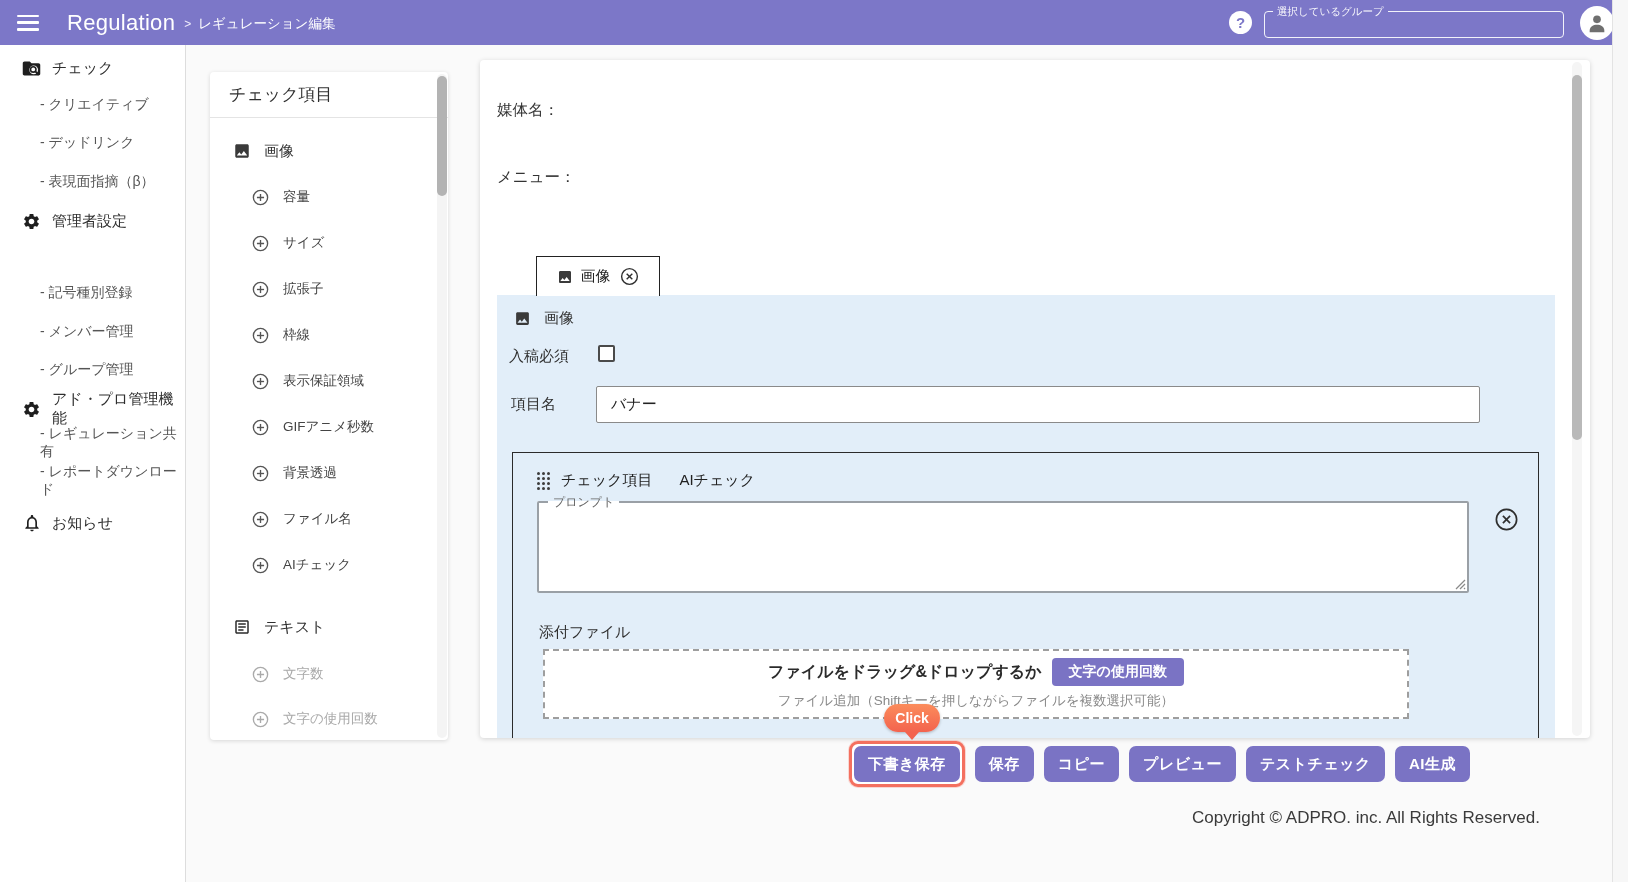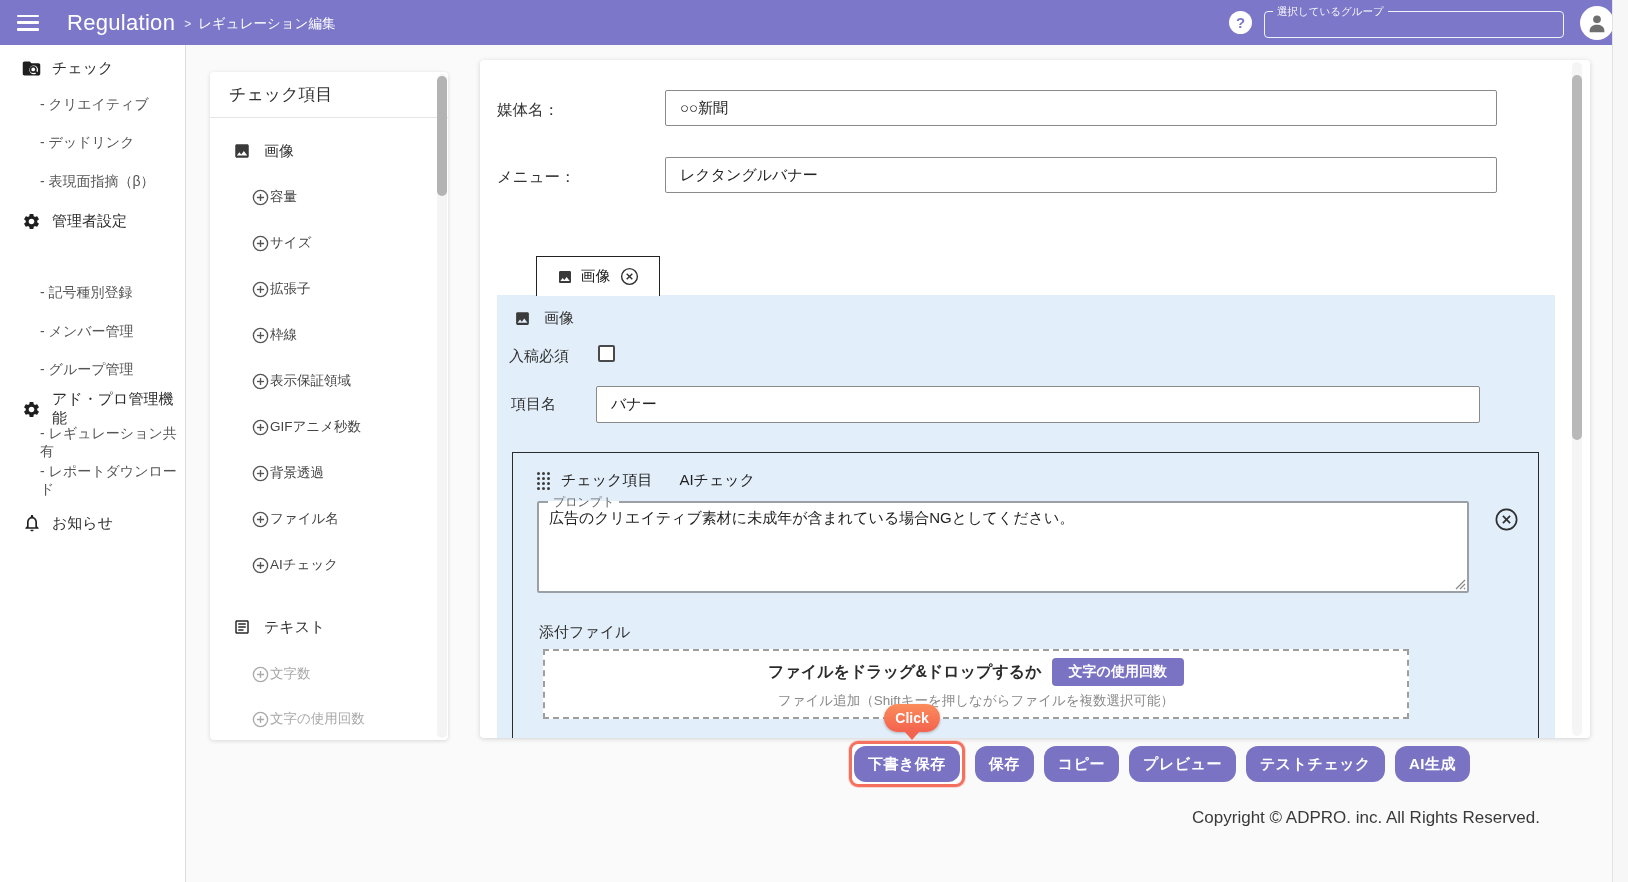--- a/index.html
+++ b/index.html
@@ -33,21 +33,21 @@
   .side-item { position:absolute; left:8px; right:1px; height:24px; display:flex; align-items:center; cursor:pointer; }
   .side-section { padding-left:13px; gap:10px; font-size:15px; color:#2f2f2f; }
   .side-sub { padding-left:32px; font-size:14px; color:#555; }
   .side-active { height:34px; background:#FBF3D7; }
   .side-icon { width:21px; height:21px; display:flex; align-items:center; justify-content:center; flex:none; }
 
   
   .check-panel { position:absolute; left:210px; top:72px; width:238px; height:668px; background:#fff; border-radius:4px; box-shadow:0 1px 4px rgba(0,0,0,0.14); overflow:hidden; z-index:4; }
   .check-panel-title { position:absolute; left:0; top:0; right:0; height:46px; border-bottom:1px solid #e4e4e4; display:flex; align-items:center; padding-left:19px; font-size:17px; color:#2f2f2f; }
   .cp-group { position:absolute; left:23px; height:24px; display:flex; align-items:center; gap:13px; font-size:15px; color:#2f2f2f; }
-  .cp-item { position:absolute; left:41px; height:24px; display:flex; align-items:center; font-size:13.5px; color:#444; cursor:pointer; }
+  .cp-item { position:absolute; left:41px; height:24px; display:flex; align-items:center; gap:13px; font-size:13.5px; color:#444; cursor:pointer; }
   .cp-item.disabled { color:#a8a8a8; cursor:default; }
   .cp-scroll-track { position:absolute; right:1px; top:2px; bottom:2px; width:10px; background:#f4f4f4; border-radius:5px; }
   .cp-scroll-thumb { position:absolute; right:1px; top:4px; width:10px; height:120px; background:#b3b3b3; border-radius:5px; cursor:grab; }
 
   
   .main-card { position:absolute; left:480px; top:60px; width:1110px; height:678px; background:#fff; border-radius:4px; box-shadow:0 1px 5px rgba(0,0,0,0.16); overflow:hidden; z-index:3; }
   .field-label { position:absolute; left:17px; font-size:15.5px; color:#333; }
   .text-input { position:absolute; border:1px solid #8a8a8a; border-radius:2px; background:#fff; font-size:15px; color:#222; padding:0 14px; font-family:inherit; outline:none; }
   .tab-prev, .tab-next { position:absolute; top:268px; font-size:17px; font-weight:bold; color:#333; cursor:pointer; }
   .tab-prev { left:30px; }
@@ -83,21 +83,21 @@
   .mc-scroll-track { position:absolute; right:8px; top:2px; bottom:2px; width:10px; background:#f5f5f5; border-radius:5px; }
   .mc-scroll-thumb { position:absolute; right:8px; top:15px; width:10px; height:365px; background:#b9b9b9; border-radius:5px; cursor:grab; }
 
   
   .click-badge { position:absolute; left:884px; top:704px; width:56px; z-index:20; }
   .click-pill { width:56px; height:28px; border-radius:14px; background:linear-gradient(180deg,#FB8C5C 0%,#F3634E 100%); color:#fff; font-size:14px; font-weight:bold; display:flex; align-items:center; justify-content:center; box-shadow:0 1px 3px rgba(0,0,0,0.25); }
   .click-arrow { width:0; height:0; margin:0 auto; border-left:7px solid transparent; border-right:7px solid transparent; border-top:8px solid #F3634E; }
 
   
   .actions-row { position:absolute; left:849px; top:741px; display:flex; align-items:center; gap:10px; z-index:15; }
-  .btn { height:36px; background:#7A73C4; color:#fff; border:none; border-radius:12px; font-size:15px; font-weight:600; padding:0 14px; cursor:pointer; font-family:inherit; letter-spacing:0.5px; }
+  .btn { height:36px; background:#7A73C4; color:#fff; border:none; border-radius:7px; font-size:15px; font-weight:600; padding:0 14px; cursor:pointer; font-family:inherit; letter-spacing:0.5px; }
   .draft-ring { border:3px solid #F4705F; border-radius:9px; padding:2px; box-shadow:0 0 0 1px rgba(244,112,95,0.25); background:#fff; }
 
   .copyright { position:absolute; right:88px; top:808px; font-size:17px; color:#3a3a3a; }
 
   
   .win-scrollbar { position:absolute; right:0; top:0; width:16px; height:882px; background:#f7f7f7; border-left:1px solid #e3e3e3; z-index:30; }
 
   svg { display:block; }
 </style>
 </head>
@@ -295,24 +295,22 @@
     <span>文字の使用回数</span>
   </div>
 
   <div class="cp-scroll-track"></div>
   <div class="cp-scroll-thumb"></div>
 </section>
 
 <section class="main-card">
 
   <div class="field-label" style="top:40px">媒体名：</div>
-  <input class="text-input" style="left: 185px; top: 30px; width: 832px; height: 36px;" value="○○新聞">
 
   <div class="field-label" style="top:107px">メニュー：</div>
-  <input class="text-input" style="left: 185px; top: 97px; width: 832px; height: 36px;" value="レクタングルバナー">
 
   <div class="tab-prev">&lt;</div>
   <div class="tab">
     <svg width="16" height="16" viewBox="0 0 24 24">
         <path fill-rule="evenodd" fill="#3a3a3a" d="M21 19V5c0-1.1-.9-2-2-2H5c-1.1 0-2 .9-2 2v14c0 1.1.9 2 2 2h14c1.1 0 2-.9 2-2zM8.5 13.5l2.5 3.01L14.5 12l4.5 6H5l3.5-4.5z"></path>
       </svg>
     <span>画像</span>
     <svg width="21" height="21" viewBox="0 0 24 24">
         <circle cx="12" cy="12" r="9" fill="none" stroke="#2f2f2f" stroke-width="1.6"></circle>
         <line x1="8.8" y1="8.8" x2="15.2" y2="15.2" stroke="#2f2f2f" stroke-width="1.6"></line>
@@ -350,21 +348,20 @@
             <i></i>
             <i></i>
             <i></i>
           </span>
         <span class="ic-title">チェック項目</span>
         <span class="ic-subtitle">AIチェック</span>
       </div>
 
       <fieldset class="prompt-fieldset">
         <legend>プロンプト</legend>
-        <textarea class="prompt-textarea" style="">広告のクリエイティブ素材に未成年が含まれている場合NGとしてください。</textarea>
         <svg class="resize-grip" viewBox="0 0 11 11">
             <line x1="1" y1="10" x2="10" y2="1" stroke="#8a8a8a" stroke-width="1.2"></line>
             <line x1="5" y1="10" x2="10" y2="5" stroke="#8a8a8a" stroke-width="1.2"></line>
             <line x1="9" y1="10" x2="10" y2="9" stroke="#8a8a8a" stroke-width="1.2"></line>
           </svg>
       </fieldset>
 
       <svg class="remove-check" viewBox="0 0 24 24">
           <circle cx="12" cy="12" r="9" fill="none" stroke="#2f2f2f" stroke-width="1.5"></circle>
           <line x1="8.8" y1="8.8" x2="15.2" y2="15.2" stroke="#2f2f2f" stroke-width="1.5"></line>

